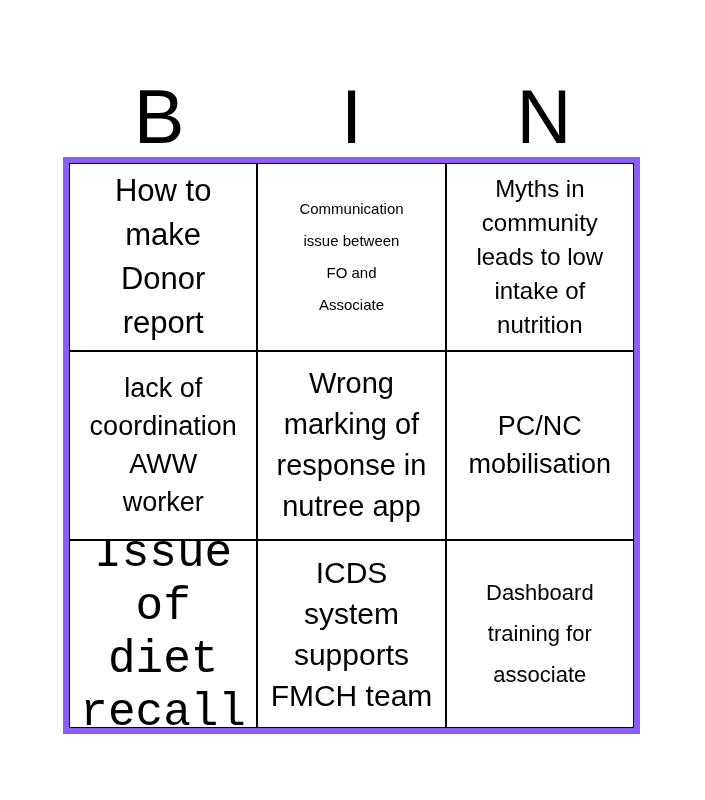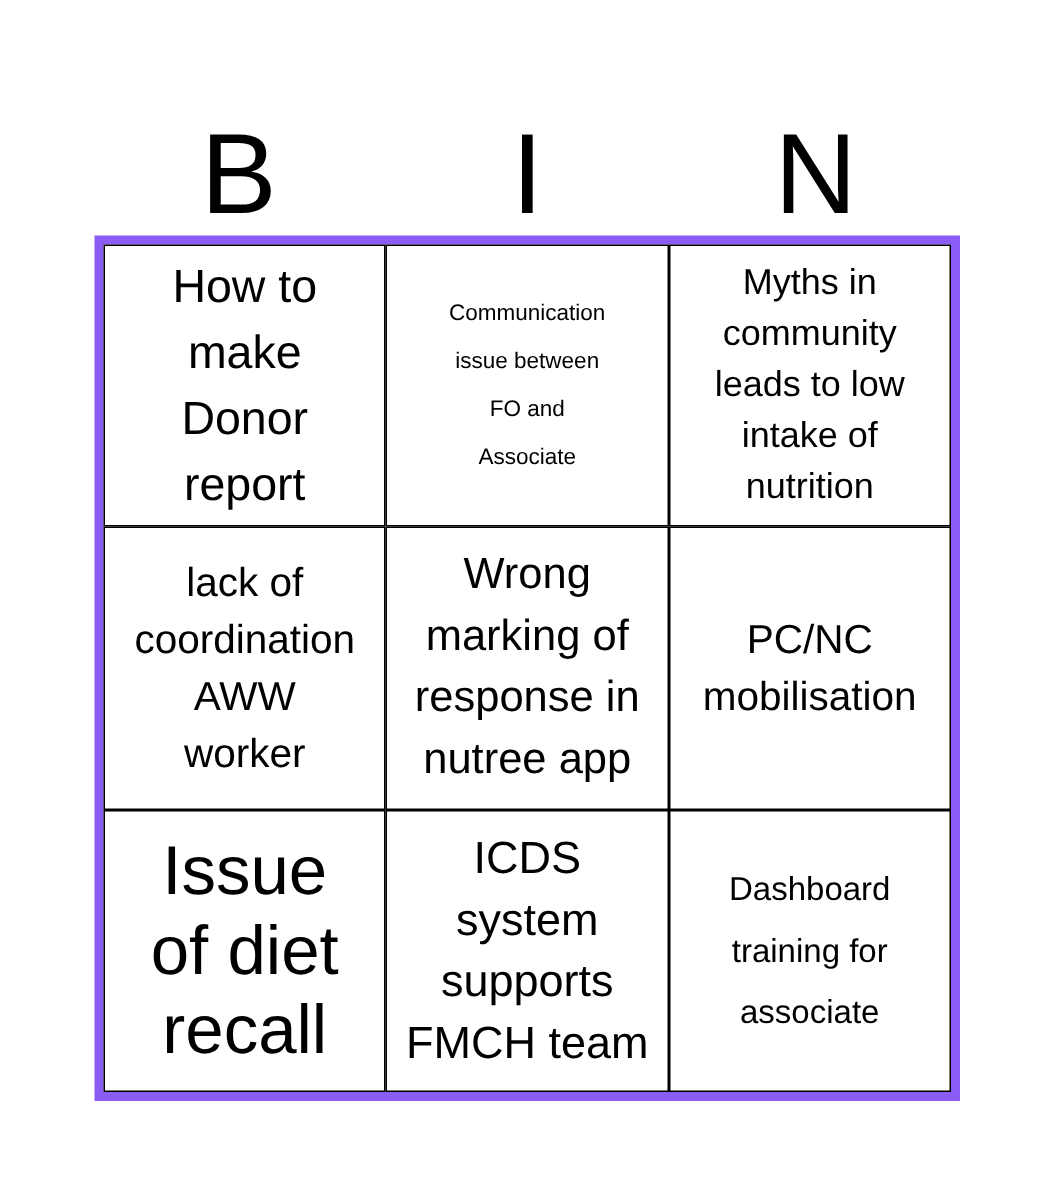--- a/index.html
+++ b/index.html
@@ -57,21 +57,21 @@
   }
   .cell-text {
     white-space: pre-line;
   }
   .c0 .cell-text { font-size: 31px; line-height: 44px; }
   .c1 .cell-text { font-size: 15px; line-height: 32px; }
   .c2 .cell-text { font-size: 27px; line-height: 38px; }
   .c3 .cell-text { font-size: 24px; line-height: 34px; }
   .c4 .cell-text { font-size: 29px; line-height: 41px; }
   .c5 .cell-text { font-size: 27px; line-height: 38px; }
-  .c6 .cell-text { font-size: 46px; line-height: 53px; }
+  .c6 .cell-text { font-size: 46px; line-height: 53px; font-family: Liberation Mono, monospace; }
   .c7 .cell-text { font-size: 30px; line-height: 41px; }
   .c8 .cell-text { font-size: 22px; line-height: 41px; }
 </style>
 </head>
 <body>
 
 <div class="page">
 
   <div class="letters-row">
     <div class="letter">B</div>

